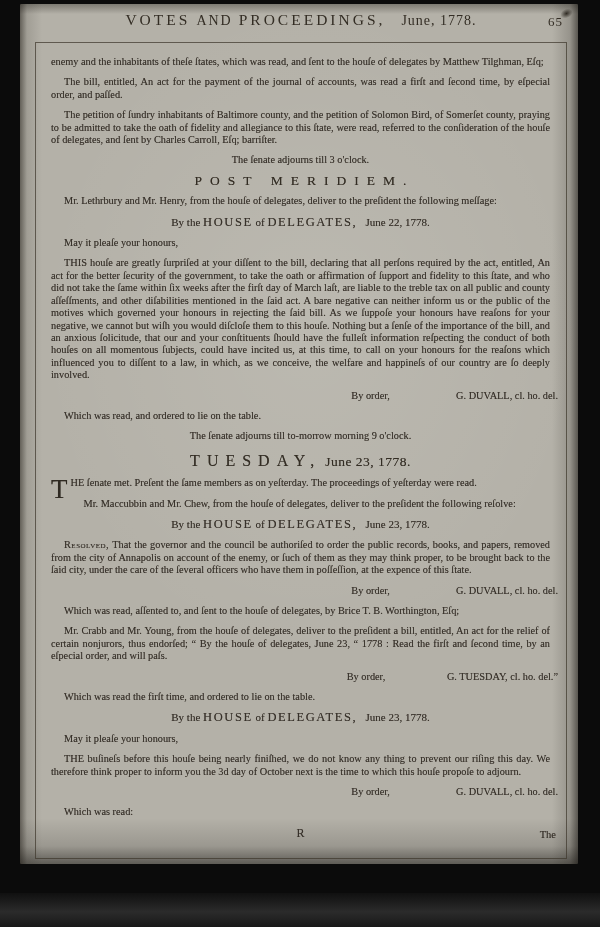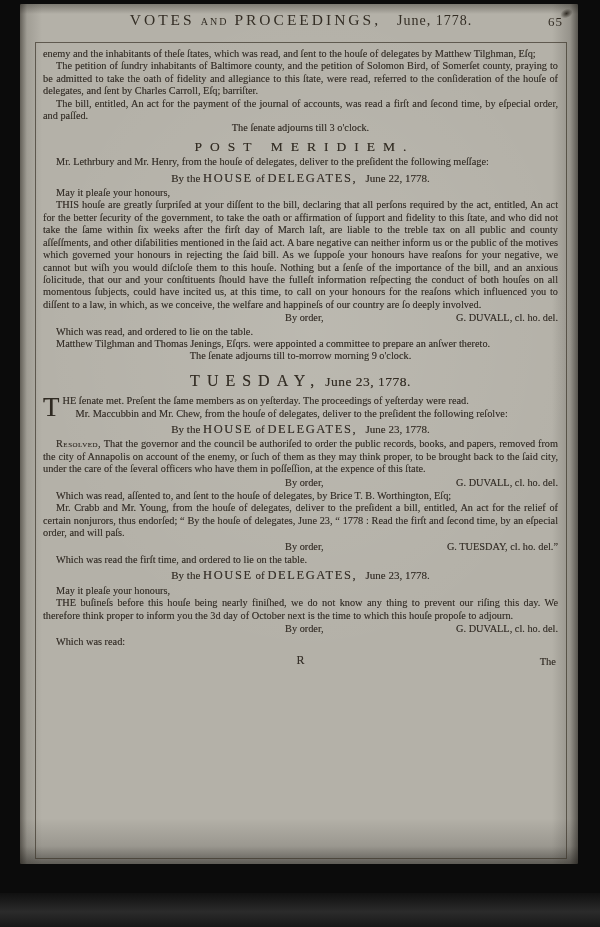--- a/index.html
+++ b/index.html
@@ -9,43 +9,43 @@
     background:
       radial-gradient(ellipse 70% 55% at 52% 38%, rgba(255,255,248,0.10), rgba(0,0,0,0) 70%),
       linear-gradient(90deg, rgba(20,16,10,0.50) 0px, rgba(20,16,10,0.12) 7px, rgba(0,0,0,0) 22px),
       linear-gradient(270deg, rgba(15,12,8,0.55) 0px, rgba(15,12,8,0.18) 8px, rgba(0,0,0,0) 26px),
       linear-gradient(180deg, rgba(20,18,12,0.35) 0px, rgba(0,0,0,0) 10px),
       linear-gradient(0deg, rgba(10,8,5,0.50) 0px, rgba(10,8,5,0.15) 18px, rgba(0,0,0,0) 46px),
       #b4b1a8;}
   .header{position:absolute;top:7px;left:15px;right:11px;height:31px;text-align:center;
           color:#332d24;white-space:nowrap;}
   .t-caps{font-size:15.5px;letter-spacing:3px;}
-  .t-and{font-size:10px;letter-spacing:2px;margin:0 2px;}
+  .t-and{font-size:14px;letter-spacing:2px;margin:0 2px;}
   .t-date{font-size:14px;letter-spacing:1px;margin-left:12px;}
   .pageno{position:absolute;right:4px;top:3px;font-size:13px;letter-spacing:1px;}
   .smudge{position:absolute;right:-6px;top:-2px;width:13px;height:9px;border-radius:50%;
           background:radial-gradient(ellipse at 50% 50%, rgba(30,25,18,0.85), rgba(30,25,18,0) 70%);
           transform:rotate(-24deg);}
   .frame{position:absolute;left:15px;right:11px;top:38px;bottom:5px;
          border:1px solid rgba(62,55,44,0.72);padding:5px 8px 2px 7px;overflow:hidden;}
   .textcol{font-size:10.3px;line-height:12.4px;color:#37312a;text-align:justify;
            text-shadow:0 0 .6px rgba(55,48,40,0.55);}
-  .para{margin:0;}
+  .para{margin:8px;}
   .ind{text-indent:13px;}
   .centerline{text-align:center;}
   .heading1{text-align:center;font-size:13.5px;letter-spacing:8px;text-indent:8px;margin:6px 0 3px;color:#332d24;}
   .heading2{text-align:center;margin:12px 0 6px;color:#332d24;}
   .heading2 .seg-spaced{font-size:16px;letter-spacing:7px;}
   .heading2 .seg-plain{font-size:13.5px;letter-spacing:.5px;}
   .byline{text-align:center;margin:3px 0 2px;}
   .byline .seg-plain{font-size:11px;}
   .byline .seg-caps{font-size:12.5px;letter-spacing:1.6px;}
   .sigrow{display:flex;margin:1px 0;}
   .sigrow::before{content:"";width:47%;}
-  .sig-by{flex:1;text-align:left;}
+  .sig-by{flex:1;text-align:center;}
   .sig-name{text-align:right;white-space:nowrap;}
   .footrow{position:relative;text-align:center;margin-top:5px;font-size:12px;}
   .foot-right{position:absolute;right:2px;top:2px;font-size:10.5px;}
   .dropcap-p{text-indent:0;}
   .dropcap{float:left;font-size:27px;line-height:22px;padding:1px 3px 0 0;color:#2f2a22;}
   .lead-sc{font-variant:small-caps;letter-spacing:.5px;}
   .bottom-band{position:absolute;left:0;top:893px;width:100%;height:34px;
                background:linear-gradient(180deg,#101010,#2b2b2b 55%,#181818);}
 </style>
 </head>
@@ -57,34 +57,33 @@
       <span class="t-caps">VOTES</span>
       <span class="t-and">AND</span>
       <span class="t-caps">PROCEEDINGS,</span>
       <span class="t-date">June, 1778.</span>
       <span class="pageno">65</span>
       <span class="smudge"></span>
     </div>
     <div class="frame">
       <div class="textcol">
           <div class="para">enemy and the inhabitants of theſe ſtates, which was read, and ſent to the houſe of delegates by Matthew Tilghman, Eſq;</div>
+          <div class="para ind">The bill, entitled, An act for the payment of the journal of accounts, was read a firſt and ſecond time, by eſpecial order, and paſſed.</div>
           <div class="para ind">The petition of ſundry inhabitants of Baltimore county, and the petition of Solomon Bird, of Somerſet county, praying to be admitted to take the oath of fidelity and allegiance to this ſtate, were read, referred to the conſideration of the houſe of delegates, and ſent by Charles Carroll, Eſq; barriſter.</div>
-          <div class="para ind">The bill, entitled, An act for the payment of the journal of accounts, was read a firſt and ſecond time, by eſpecial order, and paſſed.</div>
           <div class="para centerline">The ſenate adjourns till 3 o'clock.</div>
           <div class="heading1">POST MERIDIEM.</div>
           <div class="para ind">Mr. Lethrbury and Mr. Henry, from the houſe of delegates, deliver to the preſident the following meſſage:</div>
           <div class="byline"><span class="seg-plain">By the </span><span class="seg-caps">HOUSE</span><span class="seg-plain"> of </span><span class="seg-caps">DELEGATES,</span><span class="seg-plain">  June 22, 1778.</span></div>
           <div class="para ind">May it pleaſe your honours,</div>
           <div class="para ind">THIS houſe are greatly ſurpriſed at your diſſent to the bill, declaring that all perſons required by the act, entitled, An act for the better ſecurity of the government, to take the oath or affirmation of ſupport and fidelity to this ſtate, and who did not take the ſame within ſix weeks after the firſt day of March laſt, are liable to the treble tax on all public and county aſſeſſments, and other diſabilities mentioned in the ſaid act.  A bare negative can neither inform us or the public of the motives which governed your honours in rejecting the ſaid bill.  As we ſuppoſe your honours have reaſons for your negative, we cannot but wiſh you would diſcloſe them to this houſe.  Nothing but a ſenſe of the importance of the bill, and an anxious ſolicitude, that our and your conſtituents ſhould have the fulleſt information reſpecting the conduct of both houſes on all momentous ſubjects, could have incited us, at this time, to call on your honours for the reaſons which influenced you to diſſent to a law, in which, as we conceive, the welfare and happineſs of our country are ſo deeply involved.</div>
           <div class="sigrow">
             <span class="sig-by">By order,</span>
             <span class="sig-name">G. DUVALL, cl. ho. del.</span>
           </div>
           <div class="para ind">Which was read, and ordered to lie on the table.</div>
-          <div class="para ind">Matthew Tilghman and Thomas Jenings, Eſqrs. were appointed a committee to prepare an anſwer thereto.</div>
           <div class="para centerline">The ſenate adjourns till to-morrow morning 9 o'clock.</div>
           <div class="heading2"><span class="seg-spaced">TUESDAY,</span><span class="seg-plain"> June 23, 1778.</span></div>
           <div class="para dropcap-p"><span class="dropcap">T</span>HE ſenate met.  Preſent the ſame members as on yeſterday.  The proceedings of yeſterday were read.</div>
           <div class="para ind">Mr. Maccubbin and Mr. Chew, from the houſe of delegates, deliver to the preſident the following reſolve:</div>
           <div class="byline"><span class="seg-plain">By the </span><span class="seg-caps">HOUSE</span><span class="seg-plain"> of </span><span class="seg-caps">DELEGATES,</span><span class="seg-plain">  June 23, 1778.</span></div>
           <div class="para ind"><span class="lead-sc">Resolved,</span> That the governor and the council be authoriſed to order the public records, books, and papers, removed from the city of Annapolis on account of the enemy, or ſuch of them as they may think proper, to be brought back to the ſaid city, under the care of the ſeveral officers who have them in poſſeſſion, at the expence of this ſtate.</div>
           <div class="sigrow">
             <span class="sig-by">By order,</span>
             <span class="sig-name">G. DUVALL, cl. ho. del.</span>
           </div>

